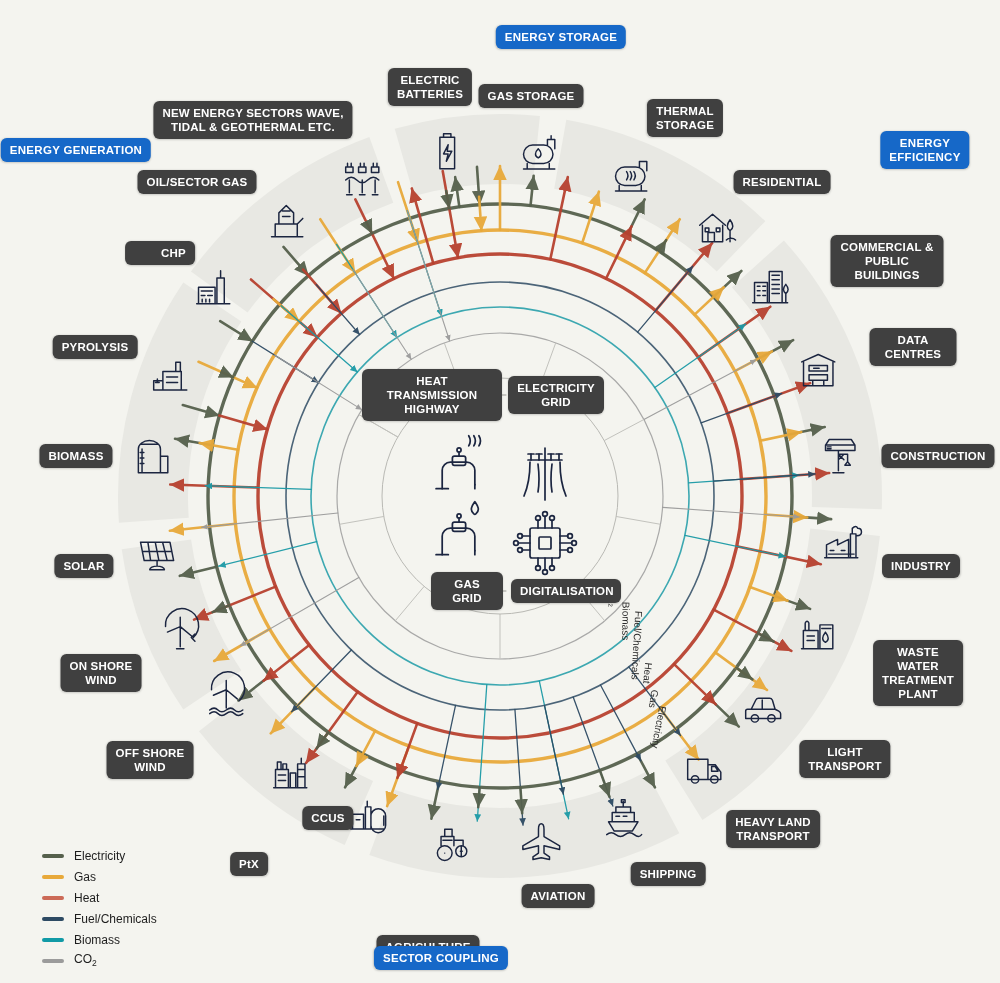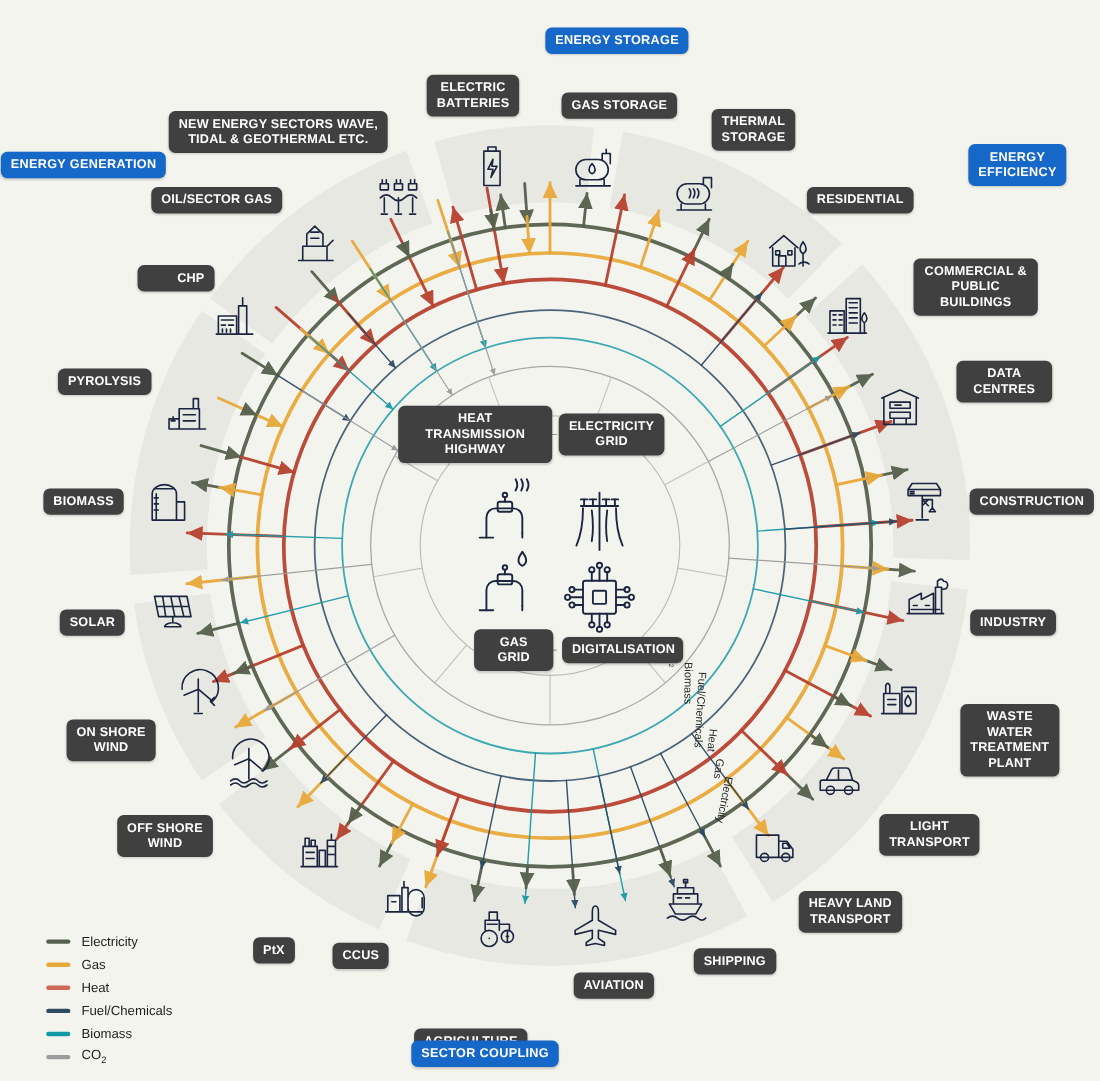--- a/index.html
+++ b/index.html
@@ -362,39 +362,39 @@
       <div class="chip" style="left: 76px; top: 456px;">BIOMASS</div>
       <div class="chip" style="left: 84px; top: 566px;">SOLAR</div>
       <div class="chip" style="left: 101px; top: 673px;">ON SHORE
 WIND</div>
       <div class="chip" style="left: 150px; top: 760px;">OFF SHORE
 WIND</div>
       <div class="chip" style="left: 253px; top: 120px;">NEW ENERGY SECTORS WAVE,
 TIDAL &amp; GEOTHERMAL ETC.</div>
       <div class="chip" style="left: 430px; top: 87px;">ELECTRIC
 BATTERIES</div>
-      <div class="chip" style="left: 563px; top: 96px;">GAS STORAGE</div>
+      <div class="chip" style="left: 531px; top: 96px;">GAS STORAGE</div>
       <div class="chip" style="left: 685px; top: 118px;">THERMAL
 STORAGE</div>
       <div class="chip" style="left: 782px; top: 182px;">RESIDENTIAL</div>
       <div class="chip" style="left: 887px; top: 261px;">COMMERCIAL &amp;
 PUBLIC BUILDINGS</div>
       <div class="chip" style="left: 913px; top: 347px;">DATA CENTRES</div>
       <div class="chip" style="left: 938px; top: 456px;">CONSTRUCTION</div>
       <div class="chip" style="left: 921px; top: 566px;">INDUSTRY</div>
       <div class="chip" style="left: 918px; top: 673px;">WASTE WATER
 TREATMENT PLANT</div>
       <div class="chip" style="left: 845px; top: 759px;">LIGHT
 TRANSPORT</div>
       <div class="chip" style="left: 773px; top: 829px;">HEAVY LAND
 TRANSPORT</div>
       <div class="chip" style="left: 668px; top: 874px;">SHIPPING</div>
       <div class="chip" style="left: 558px; top: 896px;">AVIATION</div>
       <div class="chip" style="left: 428px; top: 947px;">AGRICULTURE</div>
-      <div class="chip" style="left: 328px; top: 869px;">CCUS</div>
+      <div class="chip" style="left: 328px; top: 818px;">CCUS</div>
       <div class="chip" style="left: 249px; top: 821px; margin-top: 43px;">PtX</div>
       <div class="chip blue" style="left: 76px; top: 150px;">ENERGY GENERATION</div>
       <div class="chip blue" style="left: 561px; top: 37px;">ENERGY STORAGE</div>
       <div class="chip blue" style="left: 925px; top: 150px;">ENERGY EFFICIENCY</div>
       <div class="chip blue" style="left: 441px; top: 958px;">SECTOR COUPLING</div>
     </div>
 
   <div class="chip" style="left:432px;top:395px;width:122px;">HEAT TRANSMISSION
 HIGHWAY</div>
   <div class="chip" style="left:556px;top:395px;width:78px;">ELECTRICITY

